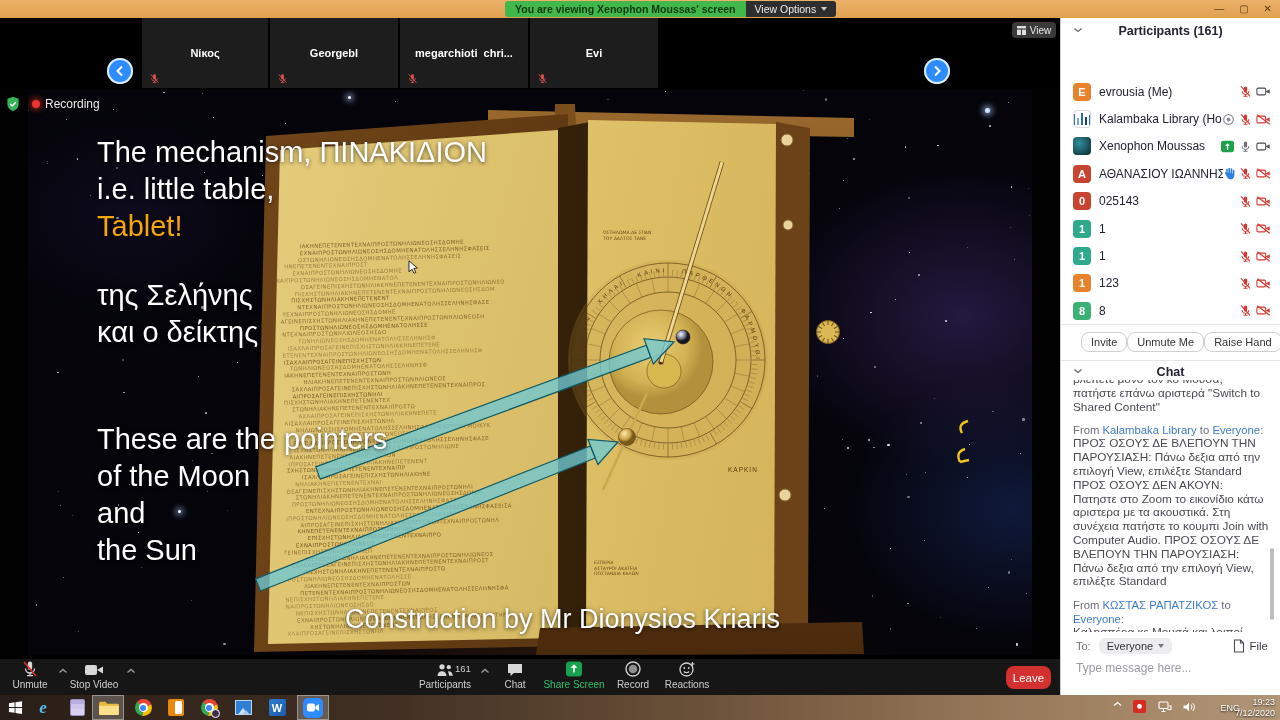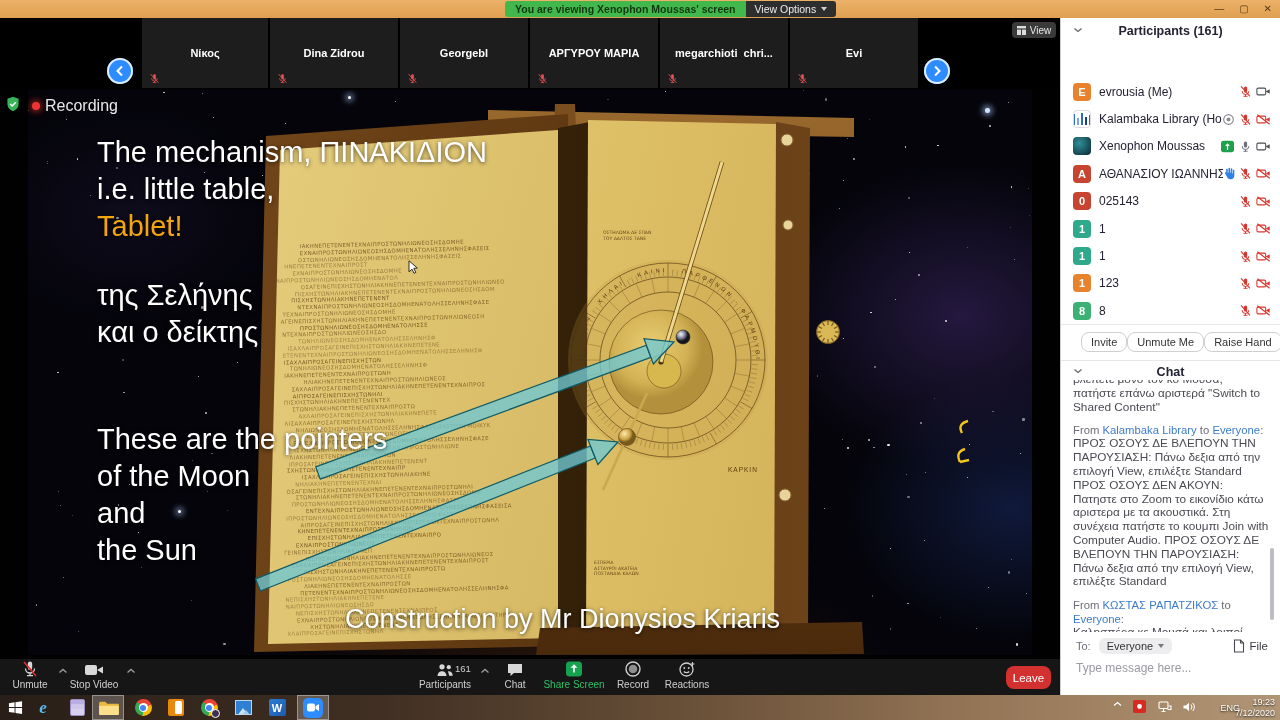--- a/index.html
+++ b/index.html
@@ -65,21 +65,21 @@
   .micro{position:absolute;color:rgba(96,62,16,.9);font-family:"DejaVu Sans",sans-serif;
     font-size:4.6px;line-height:5.6px;white-space:pre}
   #mech,#arrows,#marks{position:absolute;left:0;top:0;overflow:visible}
   .slide-line{color:#fff;font-size:29px;line-height:37px;text-shadow:0 1px 4px rgba(0,0,0,.65);white-space:pre}
   #block1{position:absolute;left:69px;top:44px}
   #block2{position:absolute;left:69px;top:187px}
   #block3{position:absolute;left:69px;top:331px}
   #caption{position:absolute;left:317px;top:514px;color:#fff;font-size:27px;text-shadow:0 1px 4px rgba(0,0,0,.7)}
   #rec{position:absolute;left:4px;top:7px;display:flex;align-items:center;gap:5px}
   #rec-dot{width:8px;height:8px;border-radius:50%;background:#e33;box-shadow:0 0 6px 2px rgba(255,60,40,.55)}
-  #rec span{color:#e9e9e9;font-size:16px}
+  #rec span{color:#e9e9e9;font-size:12px}
   #cursor{position:absolute;left:380px;top:170px;line-height:0}
 
   
   #toolbar{position:absolute;left:0;top:658px;width:1060px;height:37px;background:#161616;border-top:1px solid #000}
   .tbtn{position:absolute;text-align:center;color:#cfcfcf;font-size:10px;cursor:default}
   .tbtn .ico{height:19px;display:flex;align-items:flex-end;justify-content:center}
   .tbtn .lbl{margin-top:1px;white-space:nowrap}
   .caret{position:absolute;top:9px;line-height:0}
   #leave-btn{position:absolute;left:1006px;top:7px;width:45px;height:23px;background:#d33030;
     border-radius:8px;color:#fff;font-size:11.5px;display:flex;align-items:center;justify-content:center}
@@ -163,37 +163,21 @@
     <div id="strip-tiles">
         <div class="tile">
           <span class="tile-name">Νίκος</span>
                <span class="tile-mic"><svg width="11" height="11" viewBox="0 0 16 16">
               <rect x="6" y="1.8" width="4" height="7.5" rx="2" fill="#e05252"></rect>
               <path d="M3.8 7.5a4.2 4.2 0 0 0 8.4 0M8 11.8v2M5.5 13.9h5" stroke="#e05252" stroke-width="1.2" fill="none"></path>
               <line x1="2.5" y1="1.8" x2="13.5" y2="14" stroke="#e05252" stroke-width="1.4"></line>
             </svg></span>
         </div>
         <div class="tile">
-          <span class="tile-name">Dina Zidrou</span>
-               <span class="tile-mic"><svg width="11" height="11" viewBox="0 0 16 16">
-              <rect x="6" y="1.8" width="4" height="7.5" rx="2" fill="#e05252"></rect>
-              <path d="M3.8 7.5a4.2 4.2 0 0 0 8.4 0M8 11.8v2M5.5 13.9h5" stroke="#e05252" stroke-width="1.2" fill="none"></path>
-              <line x1="2.5" y1="1.8" x2="13.5" y2="14" stroke="#e05252" stroke-width="1.4"></line>
-            </svg></span>
-        </div>
-        <div class="tile">
           <span class="tile-name">Georgebl</span>
-               <span class="tile-mic"><svg width="11" height="11" viewBox="0 0 16 16">
-              <rect x="6" y="1.8" width="4" height="7.5" rx="2" fill="#e05252"></rect>
-              <path d="M3.8 7.5a4.2 4.2 0 0 0 8.4 0M8 11.8v2M5.5 13.9h5" stroke="#e05252" stroke-width="1.2" fill="none"></path>
-              <line x1="2.5" y1="1.8" x2="13.5" y2="14" stroke="#e05252" stroke-width="1.4"></line>
-            </svg></span>
-        </div>
-        <div class="tile">
-          <span class="tile-name">ΑΡΓΥΡΟΥ ΜΑΡΙΑ</span>
                <span class="tile-mic"><svg width="11" height="11" viewBox="0 0 16 16">
               <rect x="6" y="1.8" width="4" height="7.5" rx="2" fill="#e05252"></rect>
               <path d="M3.8 7.5a4.2 4.2 0 0 0 8.4 0M8 11.8v2M5.5 13.9h5" stroke="#e05252" stroke-width="1.2" fill="none"></path>
               <line x1="2.5" y1="1.8" x2="13.5" y2="14" stroke="#e05252" stroke-width="1.4"></line>
             </svg></span>
         </div>
         <div class="tile">
           <span class="tile-name">megarchioti  chri...</span>
                <span class="tile-mic"><svg width="11" height="11" viewBox="0 0 16 16">
               <rect x="6" y="1.8" width="4" height="7.5" rx="2" fill="#e05252"></rect>

